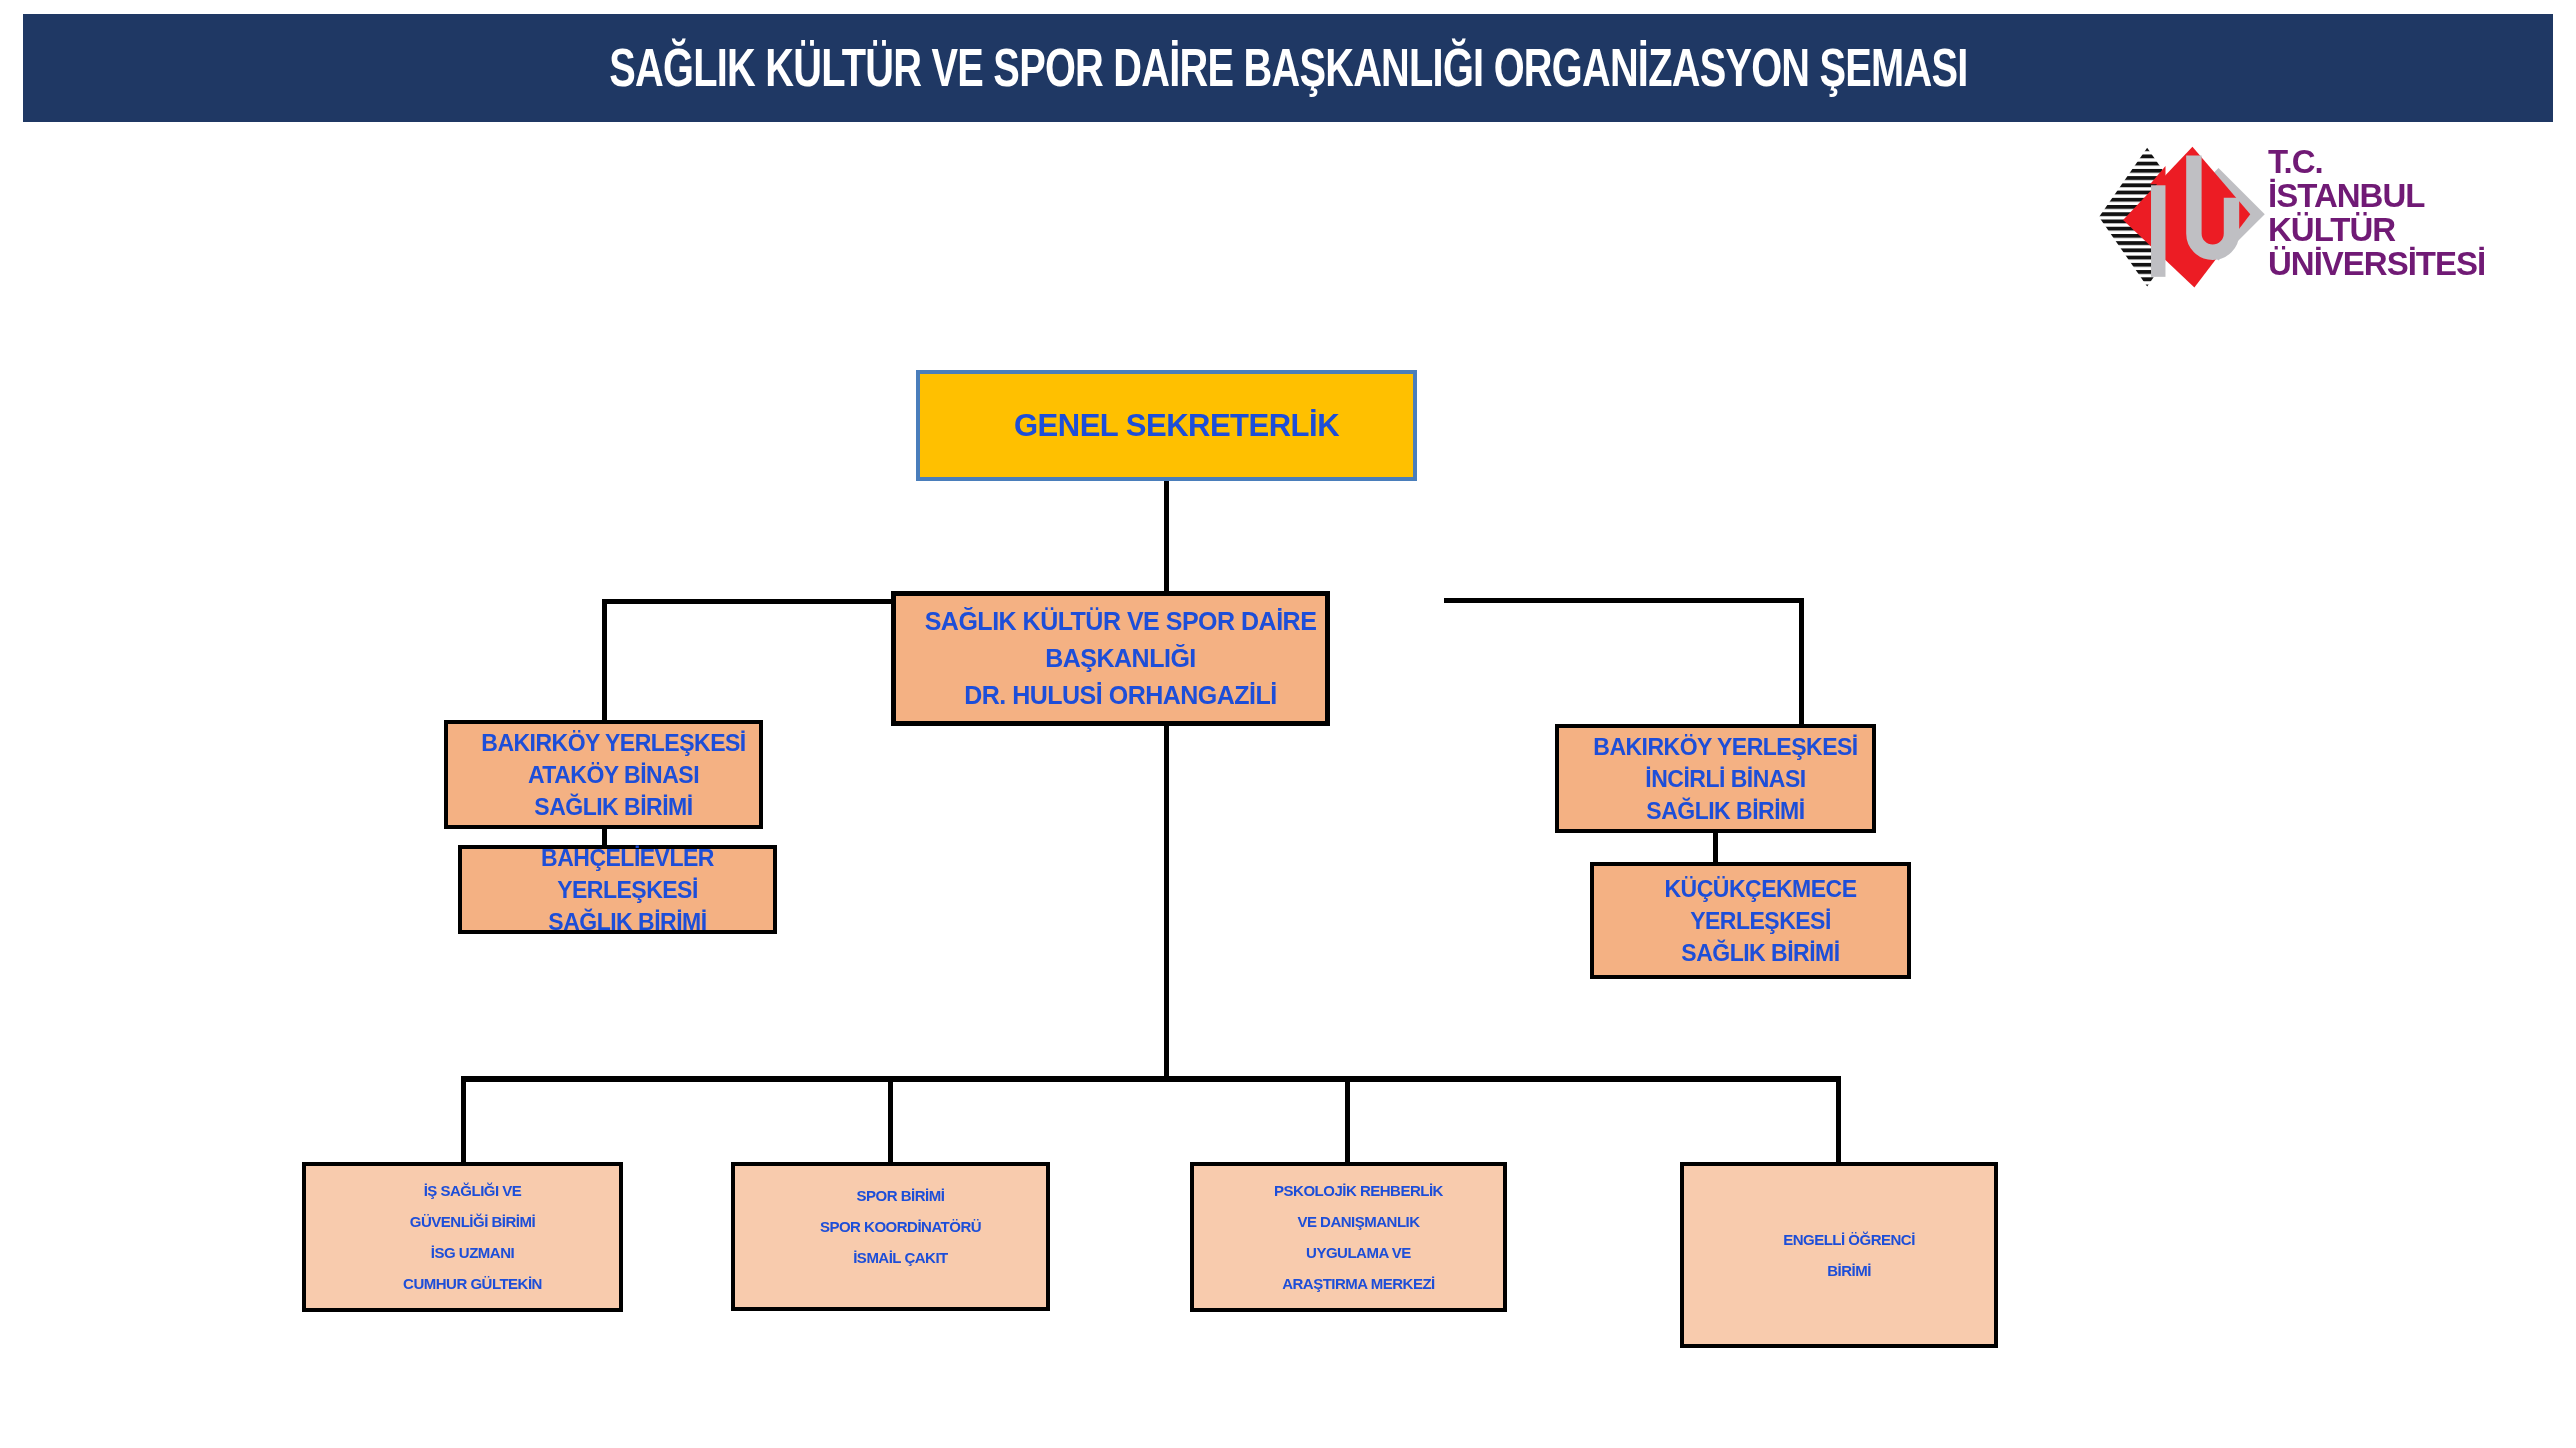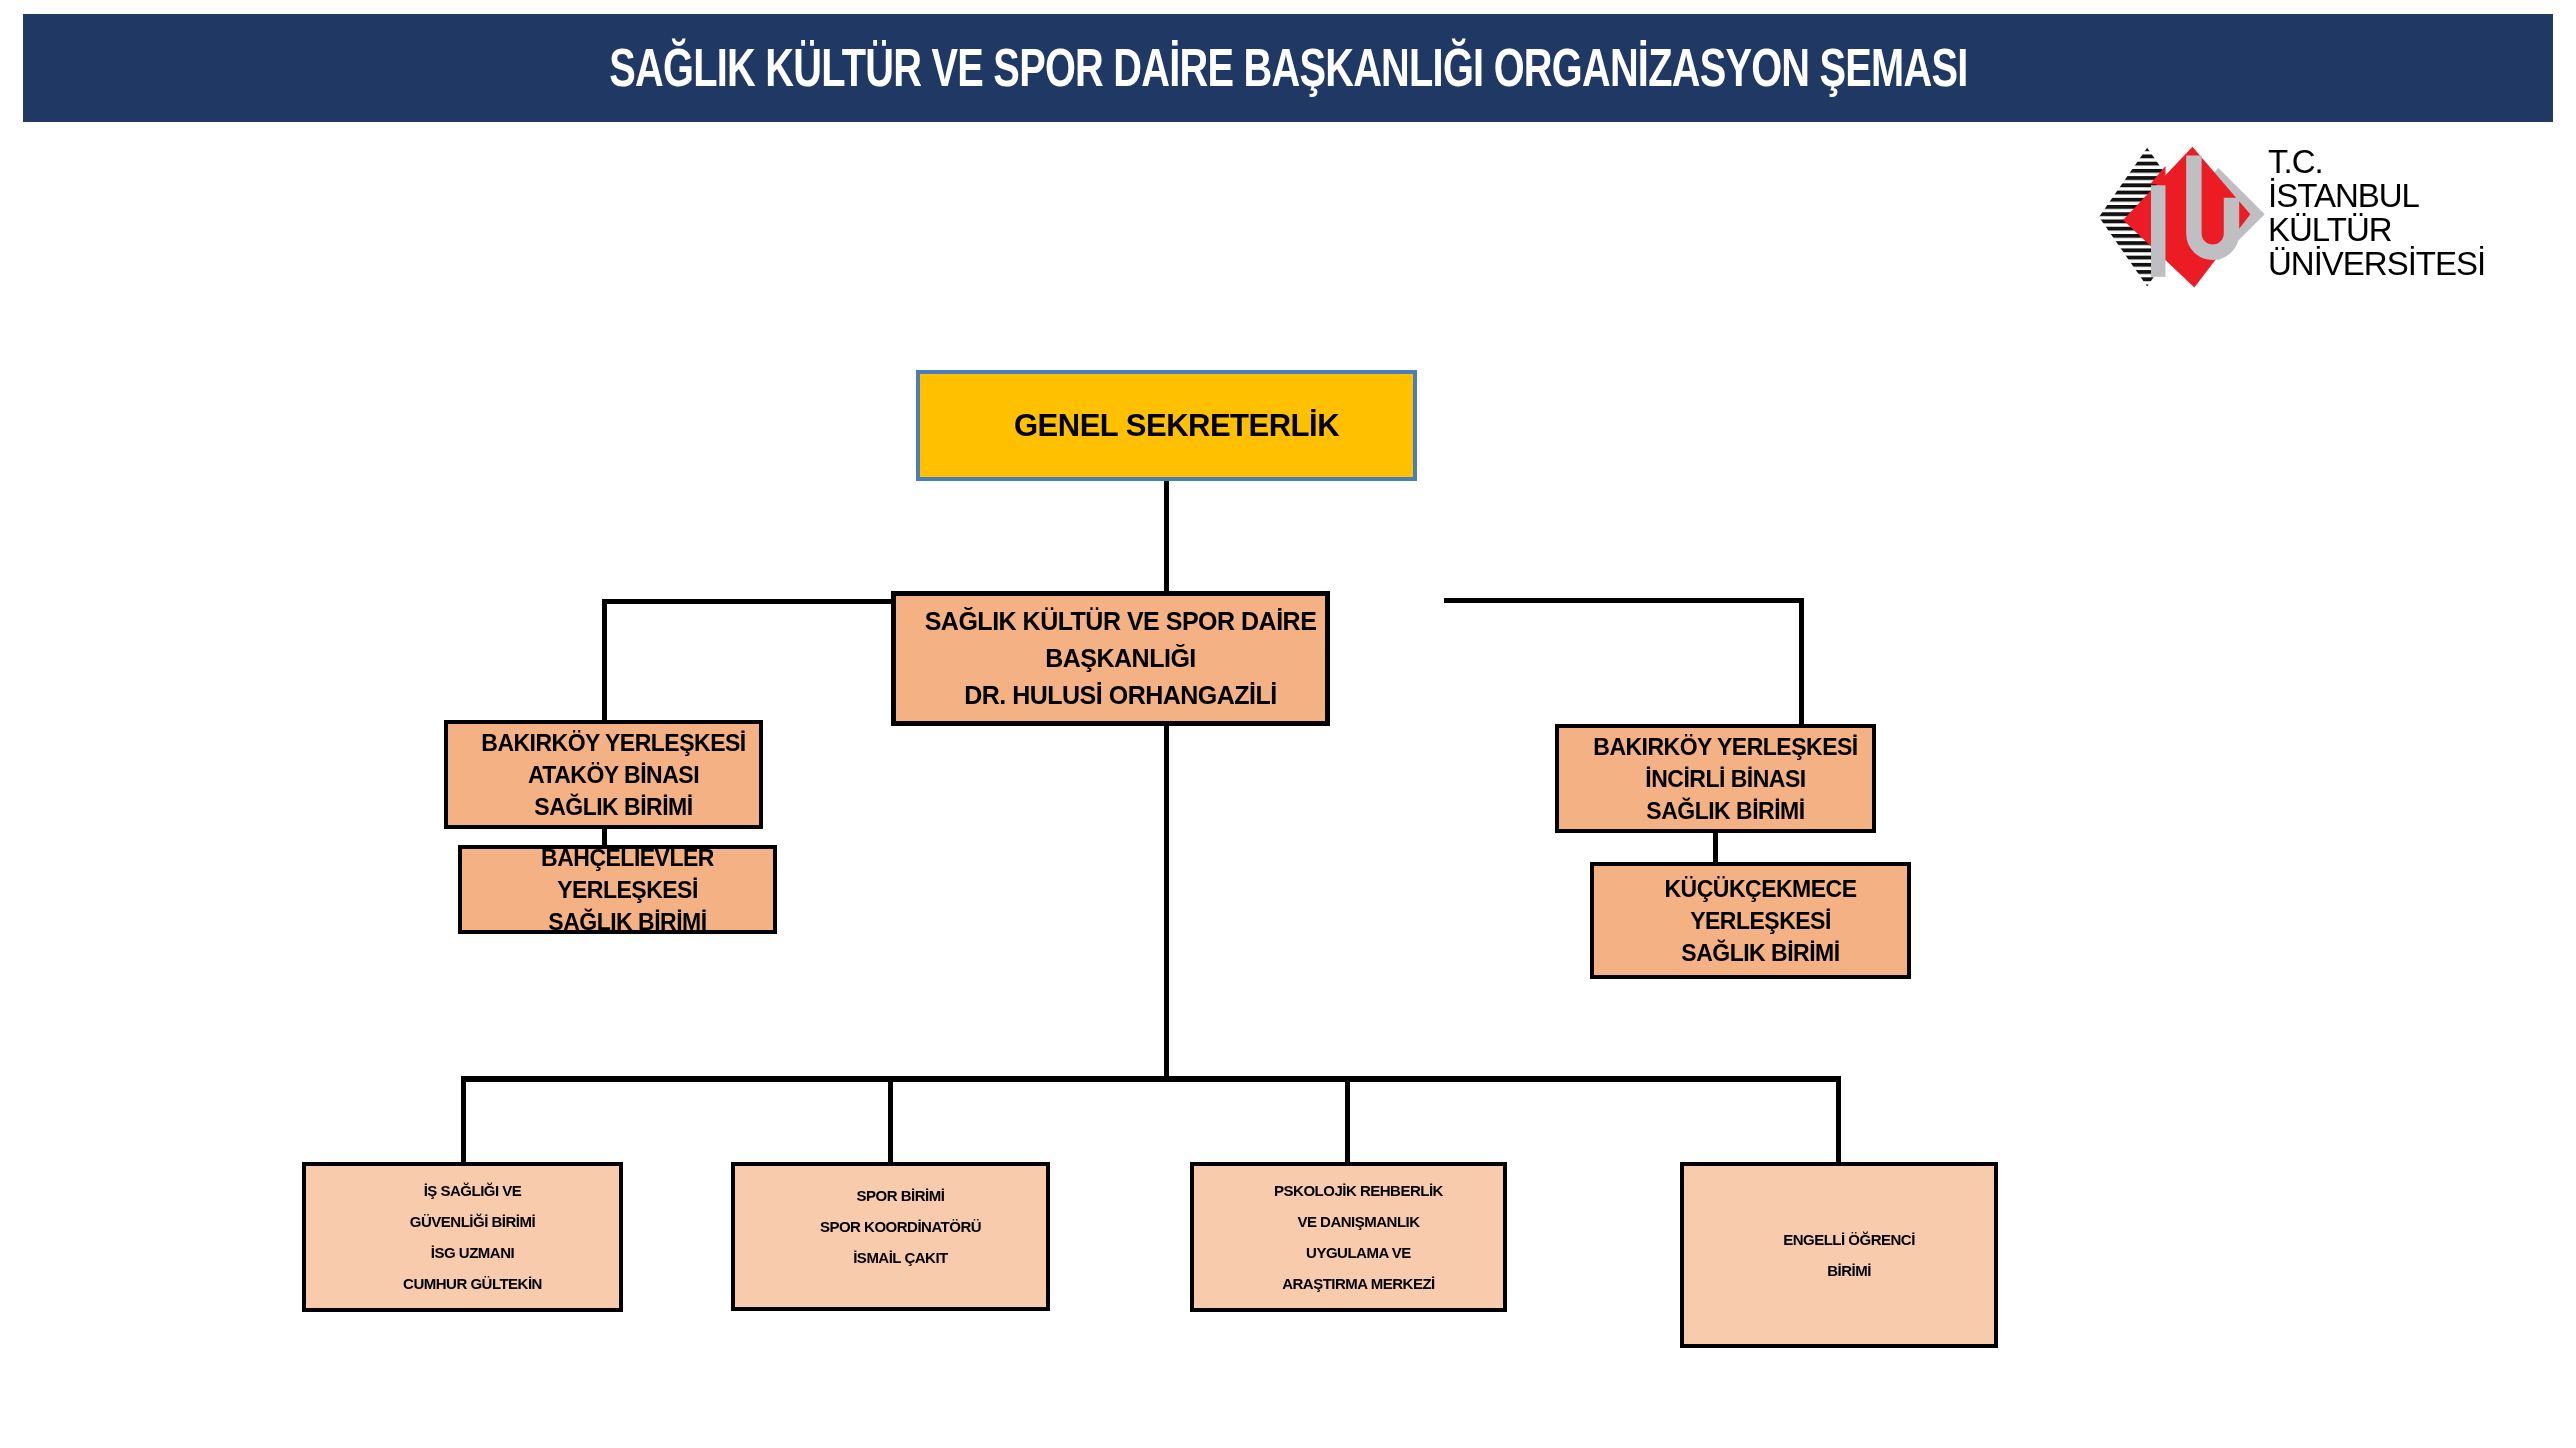--- a/index.html
+++ b/index.html
@@ -29,39 +29,39 @@
     white-space: nowrap;
     transform: scaleX(0.75);
     transform-origin: center;
   }
 
   
   .logo-wrap { position: absolute; left: 2086px; top: 140px; width: 454px; height: 164px; }
   .logo-mark { position: absolute; left: 0; top: 0; }
   .logo-text {
     position: absolute; left: 182px; top: 4.8px;
-    color: #000000;
-    font-size: 33px; font-weight: normal;
+    color: #701a75;
+    font-size: 33px; font-weight: bold;
     line-height: 34px;
     letter-spacing: -1px;
     white-space: pre-line;
   }
 
   
   .line { position: absolute; background: #000000; }
 
   
   .node {
     position: absolute;
     box-sizing: border-box;
     border: 4.8px solid #000000;
     display: flex; align-items: center; justify-content: center;
     text-align: center;
     font-weight: bold;
-    color: #000000;
+    color: #1d4ed8;
     white-space: pre-line;
     padding-left: 20px;
   }
   .node-genel {
     left: 916px; top: 370px; width: 501px; height: 111px;
     border: 4.8px solid #4a7ebb;
     font-size: 31px; letter-spacing: -0.5px;
   }
   .node-baskanlik {
     left: 891px; top: 591px; width: 439px; height: 135px;

